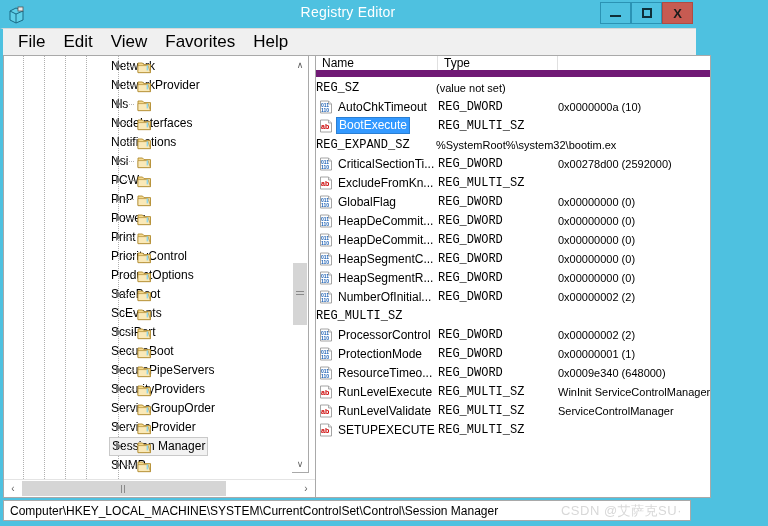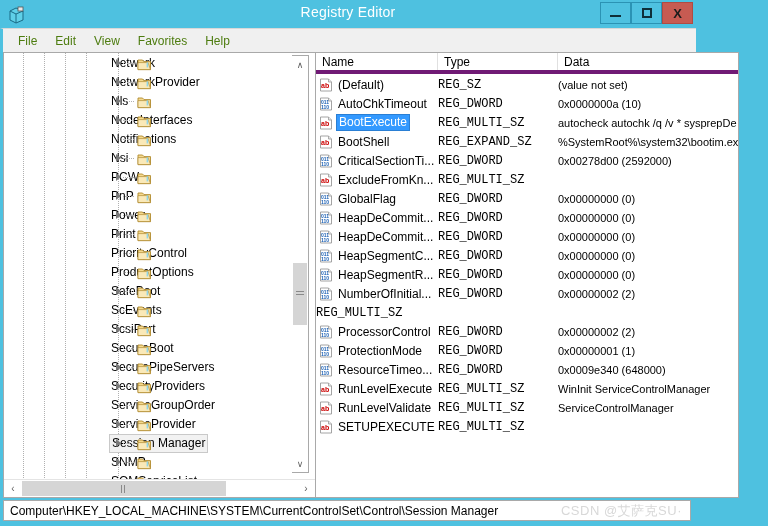--- a/index.html
+++ b/index.html
@@ -46,21 +46,21 @@
   .glyph-max { width: 10px; height: 10px; border: 2px solid #0f2f39; }
   
   .menubar {
     flex: 0 0 24px; background: #f0f0f0;
     border-left: 3px solid #4ec1e0;
     display: flex; align-items: center;
     padding-left: 7px; gap: 2px;
     border-top: 1px solid #d8d8d8;
   }
   .menu-item {
-    font-size: 12px; color: #4d7c0f;
+    font-size: 17px; color: #000000;
     padding: 3px 8px; cursor: default;
   }
   
   .body-area {
     flex: 1 1 auto; display: flex;
     background: #4ec1e0;
     padding: 0 5px 0 3px;
     min-height: 0;
   }
   .panes { flex: 1 1 auto; display: flex; background: #fff; min-height: 0;}
@@ -162,21 +162,21 @@
   
   .list-pane {
     flex: 1 1 auto; background: #fff;
     border: 1px solid #a9a9a9; border-left: none;
     display: flex; flex-direction: column;
     overflow: hidden; min-width: 0;
   }
   .list-header {
     height: 21px; flex: 0 0 21px;
     background: #fff; display: flex;
-    border-bottom: 4px solid #701a75;
+    border-bottom: 7px solid #701a75;
   }
   .col-h {
     font-size: 12px; color: #000;
     display: flex; align-items: center;
     padding-left: 6px;
     border-right: 1px solid #e0e0e0;
   }
   .col-name { width: 122px; flex: 0 0 122px; }
   .col-type { width: 120px; flex: 0 0 120px; }
   .col-data { flex: 1 1 auto; border-right: none; }
@@ -516,32 +516,23 @@
             <div class="grip"></div>
           </div>
         </div>
         <div class="sb-arrow">∨</div>
       </div>
 
       <div class="list-pane">
         <div class="list-header">
           <div class="col-h col-name">Name</div>
           <div class="col-h col-type">Type</div>
-          <div class="col-h col-data">Data</div>
         </div>
         <div class="list-body" id="list-body">
             <div class="val-row">
-              <div class="vr-name">
-                <span class="icon-reg"><svg width="14" height="14" viewBox="0 0 14 14">
-                    <path d="M1.5,1 L9.5,1 L12.5,4 L12.5,13 L1.5,13 Z" fill="#ffffff" stroke="#9a9a9a" stroke-width="0.9"></path>
-                    <path d="M9.5,1 L9.5,4 L12.5,4" fill="#e8e8e8" stroke="#9a9a9a" stroke-width="0.8"></path>
-                    <text x="2" y="9.5" font-family="Liberation Sans, sans-serif" font-size="7" font-weight="bold" fill="#cc0000">ab</text>
-                  </svg></span>
-                <span class="vname-text">(Default)</span>
-              </div>
               <div class="vr-type">REG_SZ</div>
               <div class="vr-data">(value not set)</div>
             </div>
             <div class="val-row">
               <div class="vr-name">
                 <span class="icon-reg"><svg width="14" height="14" viewBox="0 0 14 14">
                     <path d="M1.5,1 L9.5,1 L12.5,4 L12.5,13 L1.5,13 Z" fill="#ffffff" stroke="#9a9a9a" stroke-width="0.9"></path>
                     <path d="M9.5,1 L9.5,4 L12.5,4" fill="#e8e8e8" stroke="#9a9a9a" stroke-width="0.8"></path>
                     <text x="2" y="7" font-family="Liberation Sans, sans-serif" font-size="5" font-weight="bold" fill="#1a5fb4">011</text>
                     <text x="2" y="12" font-family="Liberation Sans, sans-serif" font-size="5" font-weight="bold" fill="#1a5fb4">110</text>
@@ -554,31 +545,22 @@
             <div class="val-row selected">
               <div class="vr-name">
                 <span class="icon-reg"><svg width="14" height="14" viewBox="0 0 14 14">
                     <path d="M1.5,1 L9.5,1 L12.5,4 L12.5,13 L1.5,13 Z" fill="#ffffff" stroke="#9a9a9a" stroke-width="0.9"></path>
                     <path d="M9.5,1 L9.5,4 L12.5,4" fill="#e8e8e8" stroke="#9a9a9a" stroke-width="0.8"></path>
                     <text x="2" y="9.5" font-family="Liberation Sans, sans-serif" font-size="7" font-weight="bold" fill="#cc0000">ab</text>
                   </svg></span>
                 <span class="vname-text">BootExecute</span>
               </div>
               <div class="vr-type">REG_MULTI_SZ</div>
-              <div class="vr-data">autocheck autochk /q /v * sysprepDe</div>
-            </div>
-            <div class="val-row">
-              <div class="vr-name">
-                <span class="icon-reg"><svg width="14" height="14" viewBox="0 0 14 14">
-                    <path d="M1.5,1 L9.5,1 L12.5,4 L12.5,13 L1.5,13 Z" fill="#ffffff" stroke="#9a9a9a" stroke-width="0.9"></path>
-                    <path d="M9.5,1 L9.5,4 L12.5,4" fill="#e8e8e8" stroke="#9a9a9a" stroke-width="0.8"></path>
-                    <text x="2" y="9.5" font-family="Liberation Sans, sans-serif" font-size="7" font-weight="bold" fill="#cc0000">ab</text>
-                  </svg></span>
-                <span class="vname-text">BootShell</span>
-              </div>
+            </div>
+            <div class="val-row">
               <div class="vr-type">REG_EXPAND_SZ</div>
               <div class="vr-data">%SystemRoot%\system32\bootim.ex</div>
             </div>
             <div class="val-row">
               <div class="vr-name">
                 <span class="icon-reg"><svg width="14" height="14" viewBox="0 0 14 14">
                     <path d="M1.5,1 L9.5,1 L12.5,4 L12.5,13 L1.5,13 Z" fill="#ffffff" stroke="#9a9a9a" stroke-width="0.9"></path>
                     <path d="M9.5,1 L9.5,4 L12.5,4" fill="#e8e8e8" stroke="#9a9a9a" stroke-width="0.8"></path>
                     <text x="2" y="7" font-family="Liberation Sans, sans-serif" font-size="5" font-weight="bold" fill="#1a5fb4">011</text>
                     <text x="2" y="12" font-family="Liberation Sans, sans-serif" font-size="5" font-weight="bold" fill="#1a5fb4">110</text>

